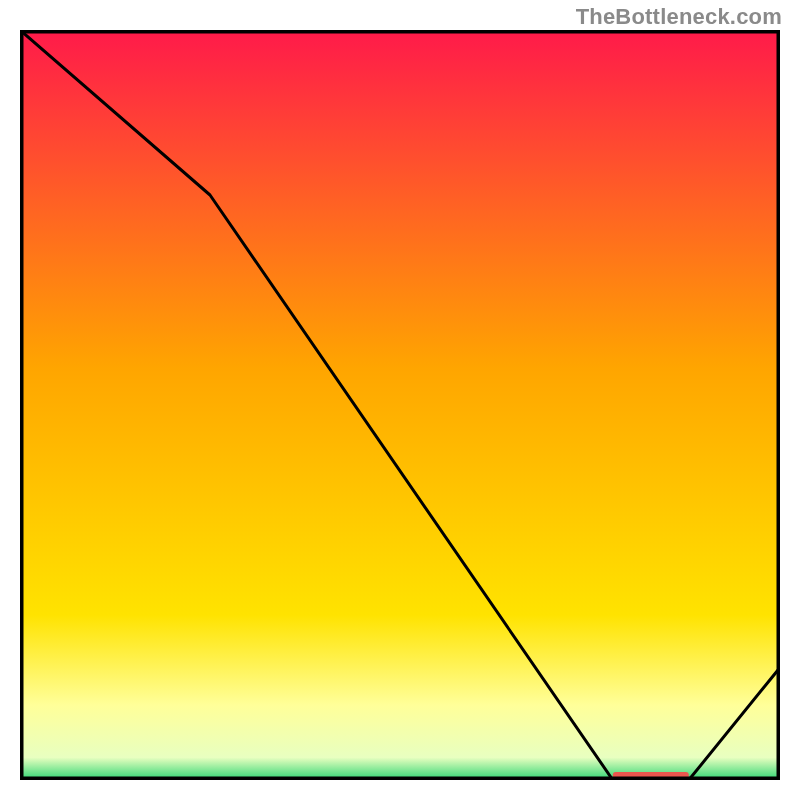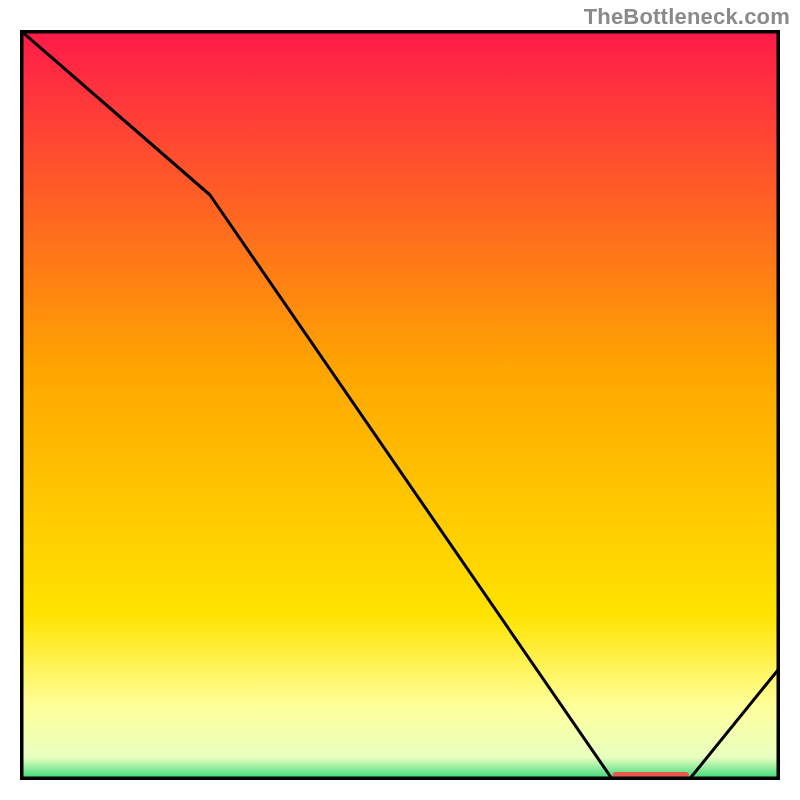--- a/index.html
+++ b/index.html
@@ -6,21 +6,21 @@
     margin: 0;
     padding: 0;
     width: 800px;
     height: 800px;
     background: #ffffff;
     font-family: Arial, Helvetica, sans-serif;
   }
   .attribution {
     position: absolute;
     top: 4px;
-    right: 10px;
+    right: 18px;
     font-size: 22px;
     font-weight: 600;
     color: #8a8a8a;
     letter-spacing: 0.2px;
   }
   .plot-frame {
     position: absolute;
     left: 20px;
     top: 30px;
     width: 760px;

